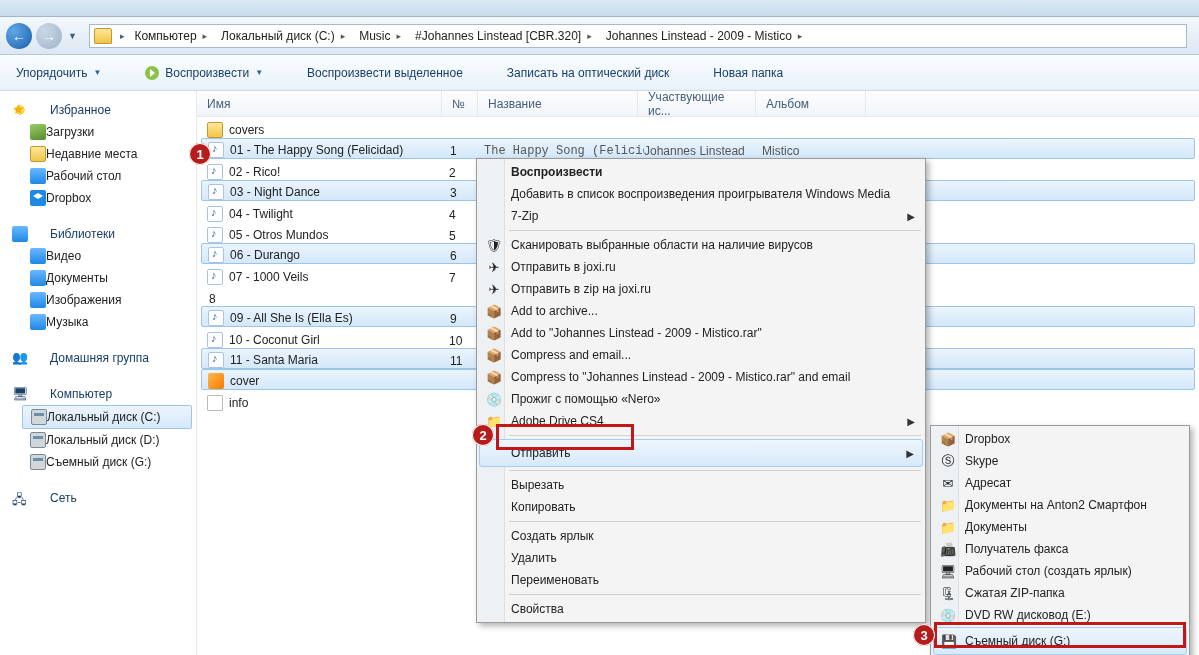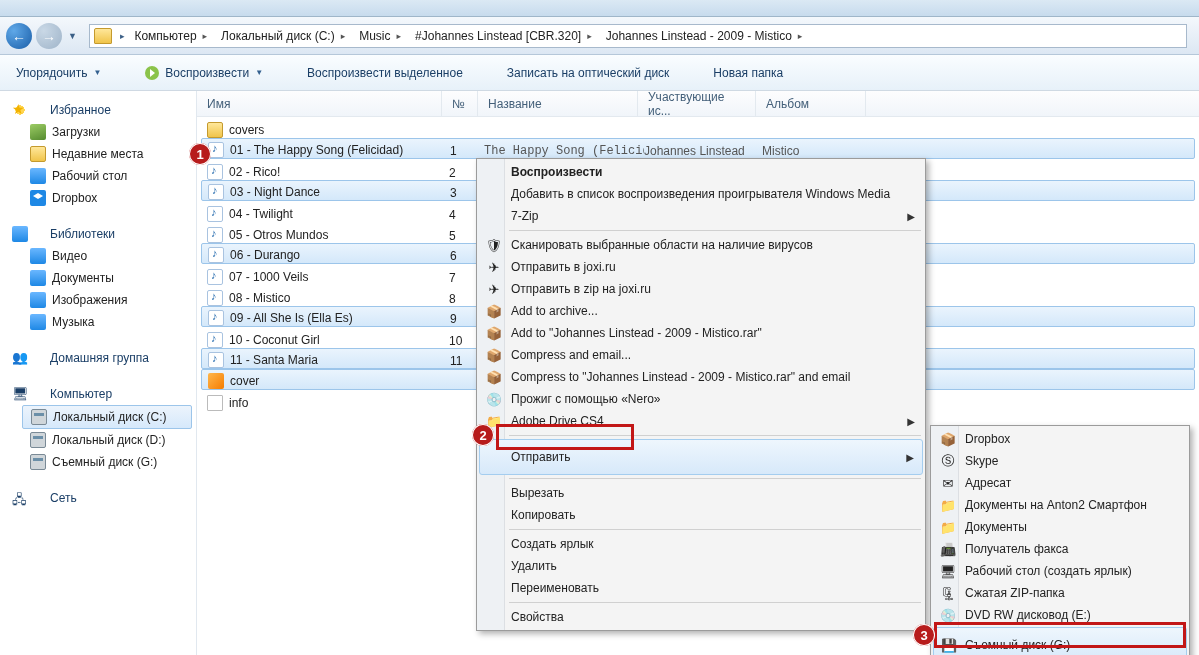--- a/index.html
+++ b/index.html
@@ -19,21 +19,21 @@
   .toolbar { height: 36px; background: linear-gradient(to bottom,#fafdff,#e7f1f9); border-bottom:1px solid #cfd9e3; display:flex; align-items:center; padding:0 10px; gap:32px;}
   .tool-item { display:flex; align-items:center; gap:6px; color:#1a3e66; cursor:pointer; padding:4px 6px;}
   .tool-drop { font-size:8px; color:#33608f; }
   .tool-play-icon { width:14px; height:14px; border-radius:50%; background:#8bc34a; position:relative; }
   .tool-play-icon:after { content:""; position:absolute; left:5px; top:3px; border-left:5px solid #fff; border-top:4px solid transparent; border-bottom:4px solid transparent; }
   
   .main { display:flex; height: calc(655px - 17px - 38px - 36px); }
   .sidebar { width:197px; border-right:1px solid #e1e8ef; padding:8px 0; overflow:hidden; }
   .side-group { margin-bottom:14px; }
   .side-head { display:flex; align-items:center; gap:22px; padding:3px 12px; color:#1a3e66; cursor:pointer;}
-  .side-item { display:flex; align-items:center; gap:6px; padding:3px 12px 3px 30px; cursor:pointer; }
+  .side-item { display:flex; align-items:center; padding:3px 12px 3px 30px; cursor:pointer; }
   .side-item.selected { background: linear-gradient(to bottom,#ecf4fc,#d6e9fb); border:1px solid #9cc5ea; border-radius:2px; margin:0 4px 0 22px; padding-left:8px;}
   .ico { width:16px; height:16px; display:inline-block; flex-shrink:0; }
   .ico-star { background:radial-gradient(circle,#ffd54f 40%,transparent 42%); position:relative;}
   .ico-star:before{content:"★";color:#f2b200;font-size:14px;line-height:14px;}
   .ico-folder-gen { background:linear-gradient(to bottom,#ffe79a,#f0c44a); border:1px solid #c49a2e; border-radius:2px;}
   .ico-green { background:linear-gradient(160deg,#9ccc65,#558b2f); border-radius:2px;}
   .ico-dropbox { background:#1e88e5; border-radius:2px; position:relative;}
   .ico-dropbox:before{content:"";position:absolute;inset:3px;background:#fff;clip-path:polygon(50% 0,100% 30%,50% 60%,0 30%);}
   .ico-lib { background:linear-gradient(to bottom,#6ab7ff,#1e88e5); border-radius:2px;}
   .ico-homegroup:before{content:"👥";font-size:13px;}
@@ -57,21 +57,21 @@
   .cell-num { width:36px; text-align:left; padding-left:2px;}
   .cell-title{width:160px; white-space:nowrap; overflow:hidden; color:#555;font-family:Liberation Mono, monospace;}
   .cell-artist{width:118px; white-space:nowrap; overflow:hidden; color:#555;}
   .cell-album{width:110px; white-space:nowrap; overflow:hidden; color:#555;}
 
   
   .ctx { position:absolute; background:#f4f4f4; border:1px solid #9b9b9b; box-shadow:3px 3px 6px rgba(0,0,0,.3); padding:2px; }
   .ctx-main { left:476px; top:158px; width:450px; }
   .ctx-sub { left:930px; top:425px; width:260px; }
   .ctx-item { display:flex; align-items:center; height:22px; padding:0 28px 0 32px; position:relative; cursor:default; white-space:nowrap;}
-  .ctx-item:hover, .ctx-item.hl { background:linear-gradient(to bottom,#eef6fd,#d7e9fa); border:1px solid #a4cdef; border-radius:3px; padding:0 27px 0 31px; height:36px; margin:1px 0;}
+  .ctx-item:hover, .ctx-item.hl { background:linear-gradient(to bottom,#eef6fd,#d7e9fa); border:1px solid #a4cdef; border-radius:3px; padding:0 27px 0 31px; height:28px; margin:1px 0;}
   .ctx-item .cico { position:absolute; left:6px; width:18px; height:18px; display:flex; align-items:center; justify-content:center; font-size:13px;}
   .ctx-item .arrow { position:absolute; right:8px; font-size:10px; color:#333;}
   .ctx-sep { height:1px; background:#d0d0d0; margin:3px 2px 3px 30px;}
   .ctx-iconstrip { position:absolute; left:0; top:0; bottom:0; width:28px; background:#eef1f4; border-right:1px solid #dcdfe3;}
   .ctx .content{position:relative;}
 
   
   .callout { position:absolute; width:22px; height:22px; border-radius:50%; background:#b71c1c; color:#fff; font-weight:bold; font-size:13px; display:flex; align-items:center; justify-content:center; z-index:50; box-shadow:0 0 0 1px #fff inset;}
   .redbox { position:absolute; border:3px solid #c21717; z-index:40; pointer-events:none;}
 
@@ -267,24 +267,20 @@
           <div class="cell-num">6</div>
         </div>
         <div class="row">
           <div class="cell-name">
             <span class="ico ico-music"></span>
             <span>07 - 1000 Veils</span>
           </div>
           <div class="cell-num">7</div>
         </div>
         <div class="row">
-          <div class="cell-name">
-            <span class="ico ico-music"></span>
-            <span>08 - Mistico</span>
-          </div>
           <div class="cell-num">8</div>
         </div>
         <div class="row sel">
           <div class="cell-name">
             <span class="ico ico-music"></span>
             <span>09 - All She Is (Ella Es)</span>
           </div>
           <div class="cell-num">9</div>
         </div>
         <div class="row">

